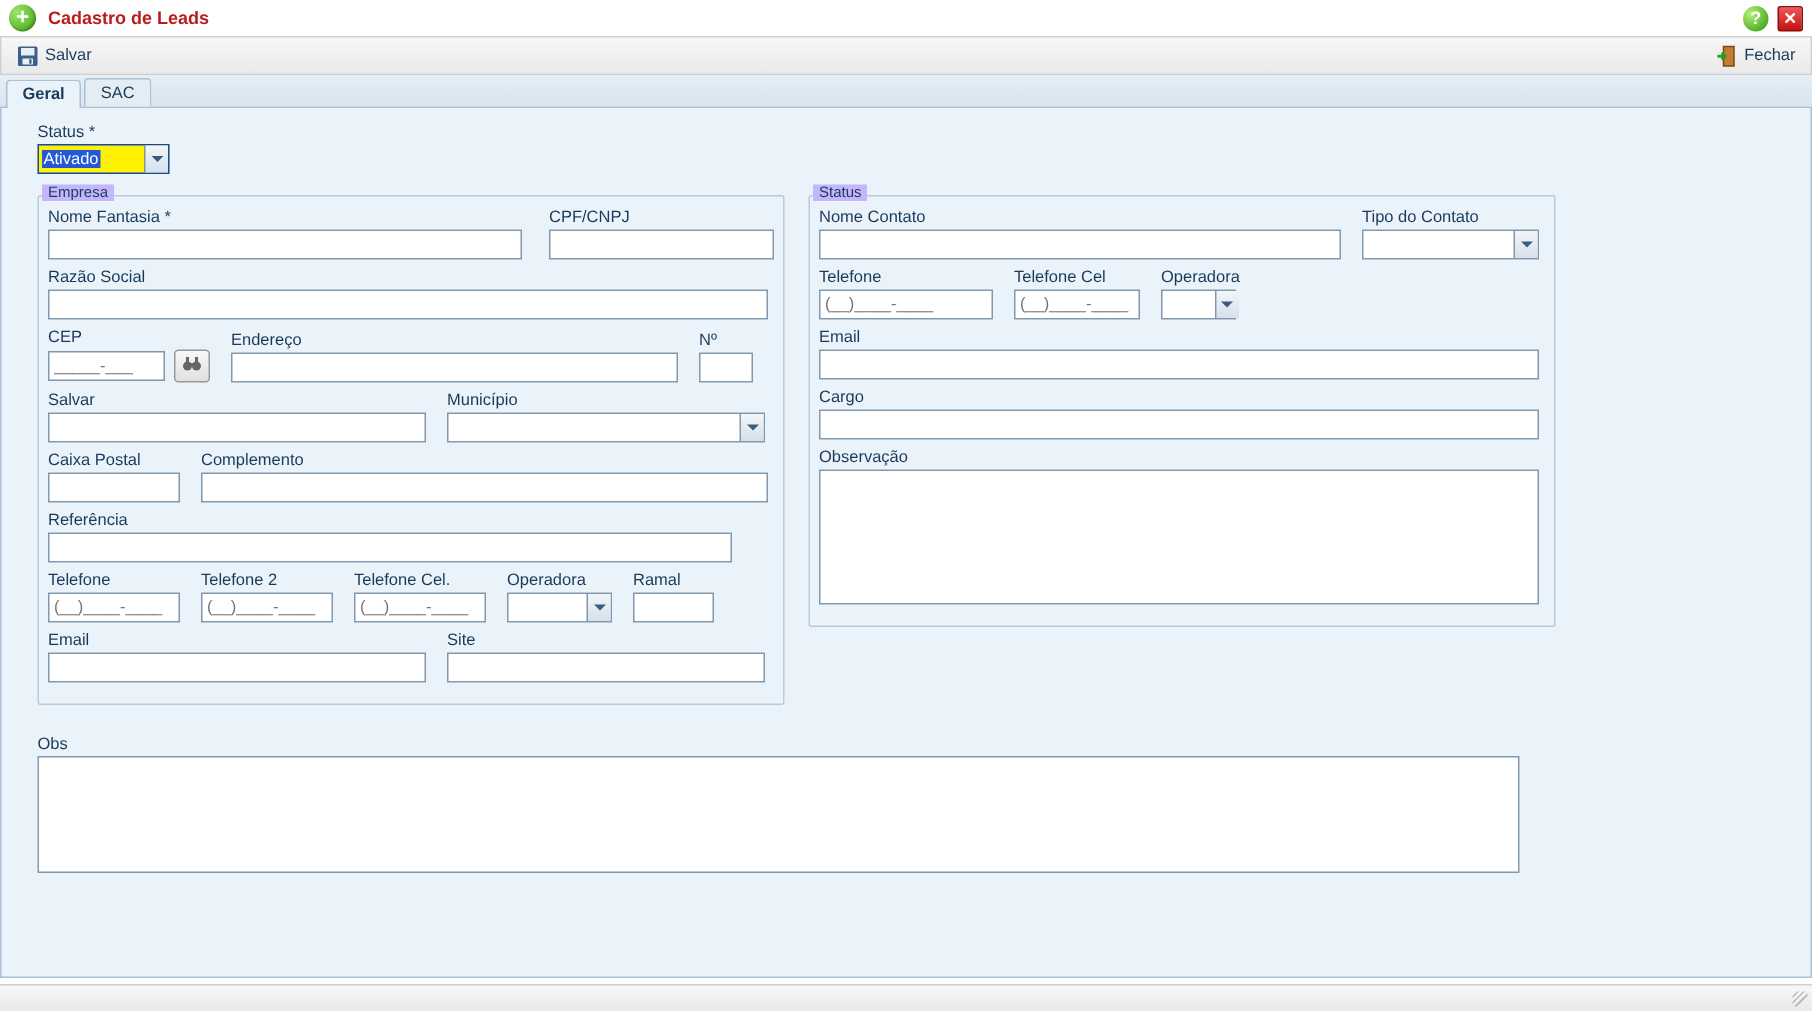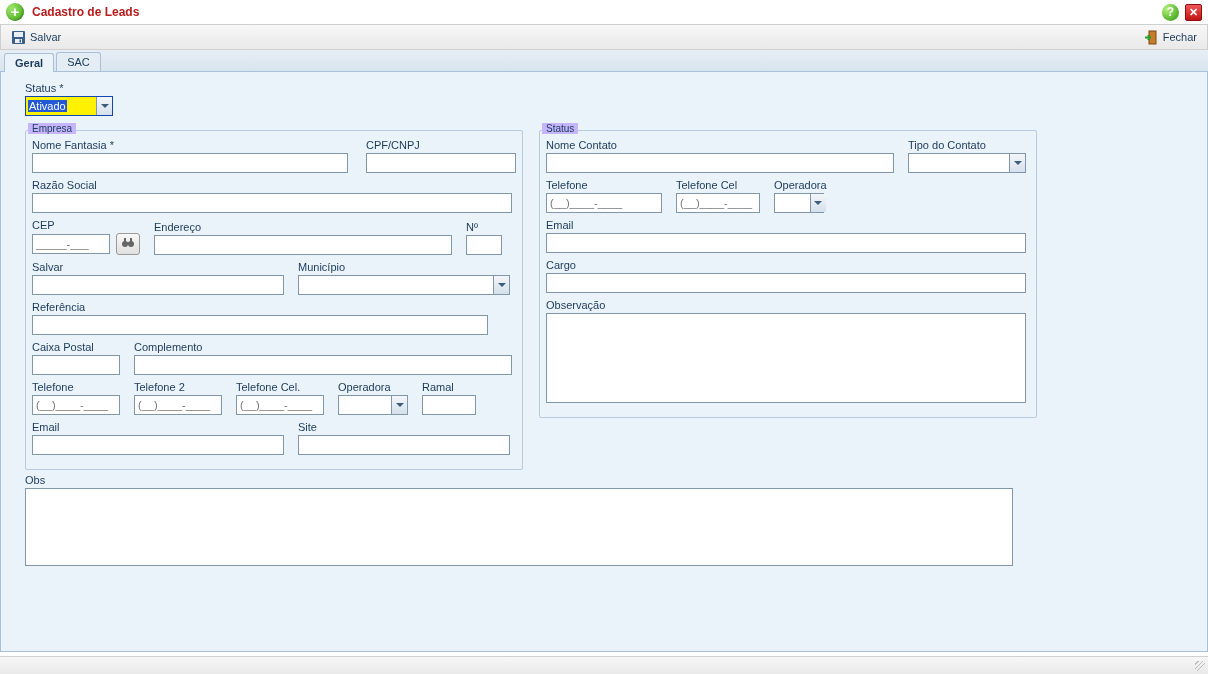--- a/index.html
+++ b/index.html
@@ -176,34 +176,34 @@
           <div class="field">
             <span class="label">Município</span>
             <div class="combo">
               <input type="text" class="combo-input" style="width: 212px;">
               <div class="combo-btn"></div>
             </div>
           </div>
         </div>
 
         <div class="row">
+          <div class="field">
+            <span class="label">Caixa Postal</span>
+            <input type="text" style="width: 88px;">
+          </div>
+          <div class="field">
+            <span class="label">Complemento</span>
+            <input type="text" style="width: 378px;">
+          </div>
+        </div>
+
+        <div class="row">
           <div class="field" style="flex:1">
             <span class="label">Referência</span>
             <input type="text" style="width: 456px;">
-          </div>
-        </div>
-
-        <div class="row">
-          <div class="field">
-            <span class="label">Caixa Postal</span>
-            <input type="text" style="width: 88px;">
-          </div>
-          <div class="field">
-            <span class="label">Complemento</span>
-            <input type="text" style="width: 378px;">
           </div>
         </div>
 
         <div class="row">
           <div class="field">
             <span class="label">Telefone</span>
             <input type="text" style="width: 88px;" placeholder="(__)____-____">
           </div>
           <div class="field">
             <span class="label">Telefone 2</span>
@@ -292,21 +292,21 @@
         <div class="row">
           <div class="field" style="flex:1">
             <span class="label">Observação</span>
             <textarea style="width: 480px; height: 90px;"></textarea>
           </div>
         </div>
       </div>
     </div>
   </div>
 
-  <div class="row" style="margin-top:4px;">
+  <div class="row" style="margin-top:20px;">
     <div class="field" style="flex:1">
       <span class="label">Obs</span>
       <textarea style="width: 988px; height: 78px;"></textarea>
     </div>
   </div>
 
 </div>
 
 <div class="bottom-strip">
   <div class="resize-grip"></div>

